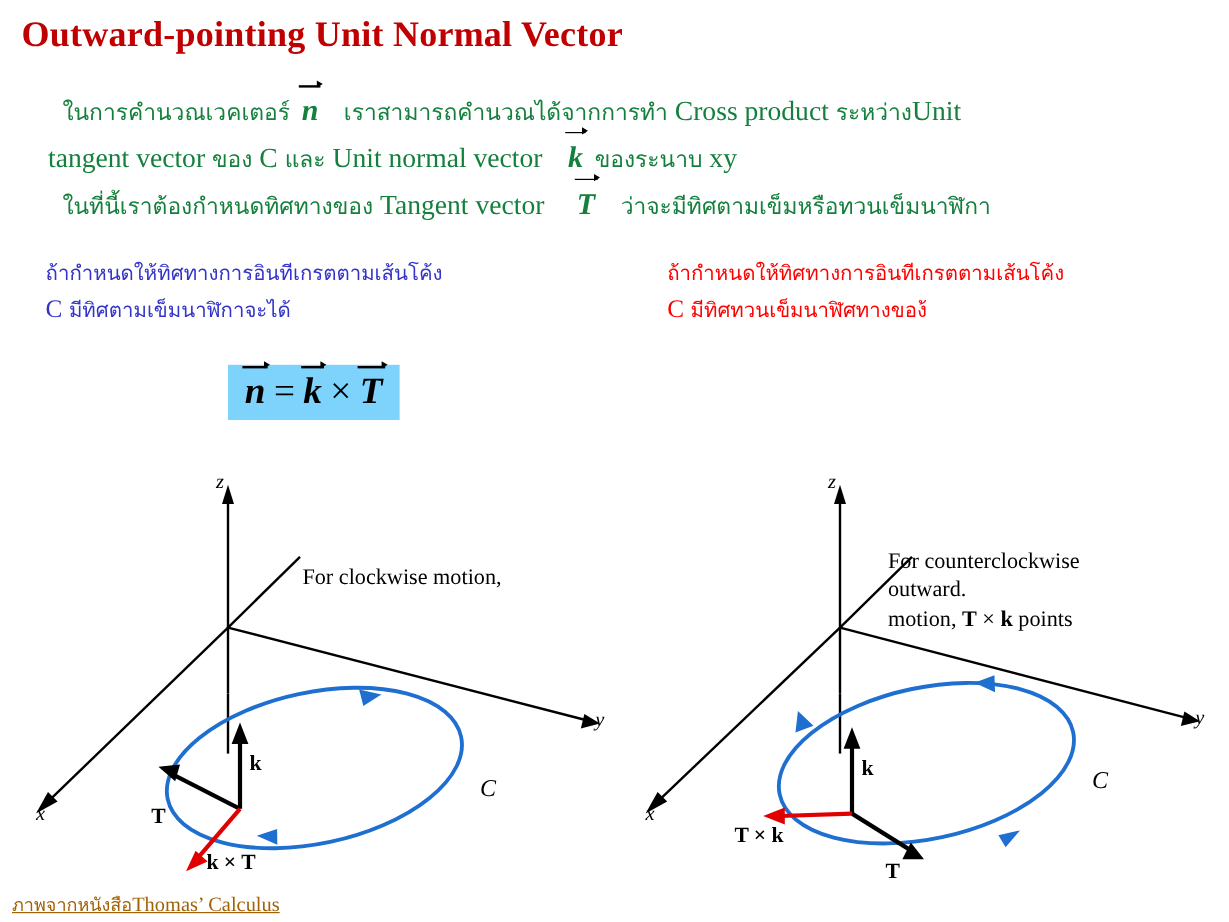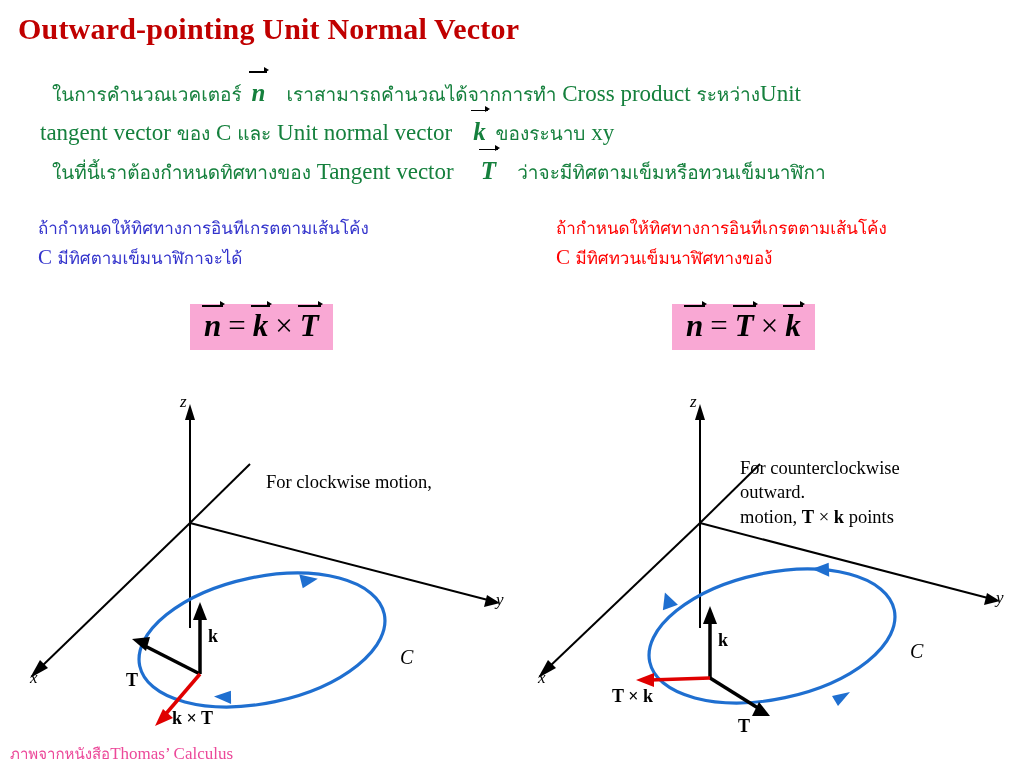--- a/index.html
+++ b/index.html
@@ -90,21 +90,21 @@
     top: 216px;
     color: #ff0000;
   }
   .note .big {
     font-family: "Liberation Serif", serif;
     font-size: 21px;
   }
 
   .formula {
     position: absolute;
-    background: #f9a8d4;
+    background: #7dd3fc;
     padding: 4px 10px 6px 10px;
     font-family: "Liberation Serif", serif;
     font-style: italic;
     font-weight: bold;
     font-size: 31px;
     white-space: nowrap;
   }
   .formula-left { left: 190px; top: 304px; }
   .formula-right { left: 672px; top: 304px; }
   .formula .op { font-style: normal; font-weight: normal; padding: 0 3px; }
@@ -144,21 +144,22 @@
     font-family: "Liberation Serif", serif;
     font-style: italic;
     font-size: 20px;
   }
   .credit {
     position: absolute;
     left: 10px;
     top: 742px;
     font-size: 17px;
     font-family: "Liberation Serif", serif;
-    color: #ec4899;
+    color: #a16207;
+    text-decoration: underline;
   }
   .credit .thai { font-size: 15px; }
 </style>
 </head>
 <body>
 
 <div class="slide">
 
   <div class="title">Outward-pointing Unit Normal Vector</div>
 
@@ -205,23 +206,20 @@
     <div>
       <span class="big">C</span>
       <span>มีทิศทวนเข็มนาฬิศทางของ้</span>
     </div>
   </div>
 
   <div class="formula formula-left">
     <span class="vec">n</span><span class="op">=</span><span class="vec">k</span><span class="op">×</span><span class="vec">T</span>
   </div>
 
-  <div class="formula formula-right">
-    <span class="vec">n</span><span class="op">=</span><span class="vec">T</span><span class="op">×</span><span class="vec">k</span>
-  </div>
 
   <div class="fig fig-left">
     <svg width="512" height="360" viewBox="0 0 512 360">
 
       <line x1="190" y1="40" x2="190" y2="200" stroke="#000" stroke-width="2"></line>
       <polygon points="190,26 185,42 195,42" fill="#000"></polygon>
       <line x1="190" y1="200" x2="190" y2="250" stroke="#000" stroke-width="2"></line>
 
       <line x1="190" y1="145" x2="488" y2="222" stroke="#000" stroke-width="2"></line>
       <polygon points="500,225 484,229 487,217" fill="#000"></polygon>
@@ -238,21 +236,21 @@
       <line x1="200" y1="296" x2="200" y2="236" stroke="#000" stroke-width="3.5"></line>
       <polygon points="200,224 193,242 207,242" fill="#000"></polygon>
 
       <line x1="200" y1="296" x2="145" y2="268" stroke="#000" stroke-width="3.5"></line>
       <polygon points="132,261 150,259 146,273" fill="#000"></polygon>
 
       <line x1="200" y1="296" x2="164" y2="338" stroke="#e00000" stroke-width="3.5"></line>
       <polygon points="155,348 163,331 173,340" fill="#e00000"></polygon>
     </svg>
 
-    <div class="figcap" style="left:266px; top:92px;">
+    <div class="figcap" style="left:252px; top:92px;">
       <div>For clockwise motion,</div>
     </div>
 
     <div class="axislabel" style="left:180px; top:14px;">z</div>
     <div class="axislabel" style="left:496px; top:212px;">y</div>
     <div class="axislabel" style="left:30px; top:290px;">x</div>
 
     <div class="veclabel" style="left:208px; top:248px;">k</div>
     <div class="veclabel" style="left:126px; top:292px;">T</div>
     <div class="veclabel" style="left:172px; top:330px;">

